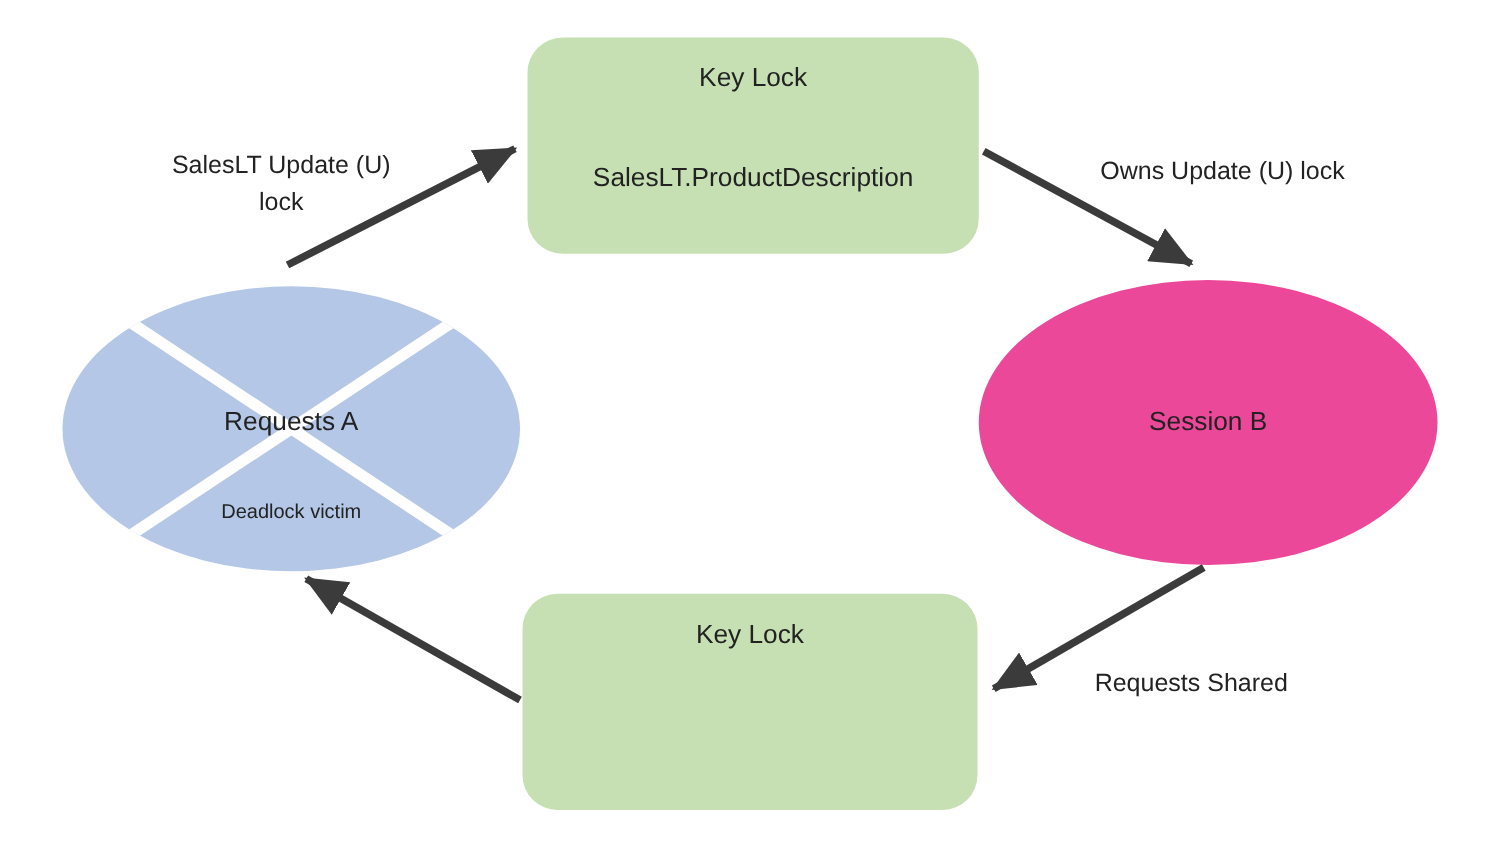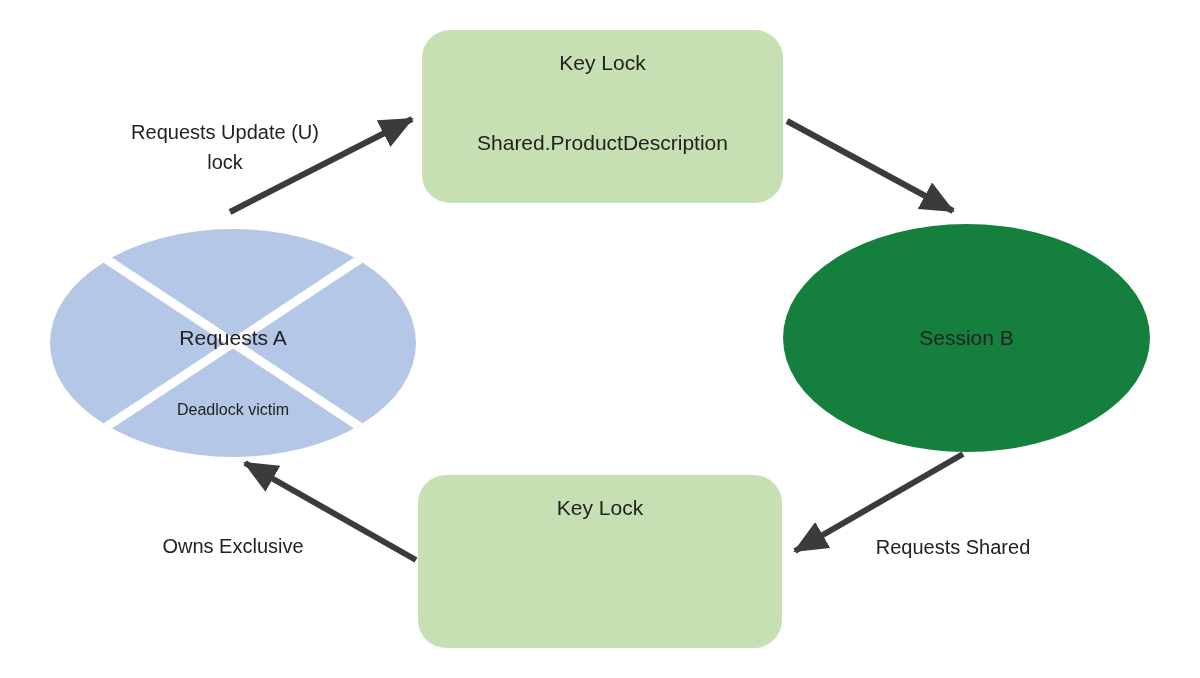--- a/index.html
+++ b/index.html
@@ -75,57 +75,59 @@
   .lbl-requests-shared { left: 813px; top: 532px; width: 280px; }
   .lbl-owns-exclusive  { left: 93px;  top: 531px; width: 280px; }
 </style>
 </head>
 <body>
 
 <div class="canvas">
 
   <div class="lock-box" style="left: 422px; top: 30px; width: 361px; height: 173px; background-color: rgb(198, 224, 180);">
     <div class="box-title">Key Lock</div>
-    <div class="box-resource">Shared.ProductDescription</div>
+    <div class="box-resource">SalesLT.ProductDescription</div>
   </div>
 
   <div class="lock-box" style="left: 418px; top: 475px; width: 364px; height: 173px; background-color: rgb(198, 224, 180);">
     <div class="box-title">Key Lock</div>
   </div>
 
   <div class="session-ellipse ellipse-a" style="background-color: rgb(180, 199, 231);">
     <div class="cross-bar down" style="background-color: rgb(255, 255, 255);"></div>
     <div class="cross-bar up" style="background-color: rgb(255, 255, 255);"></div>
     <div class="session-label">Requests A</div>
     <div class="victim-label">Deadlock victim</div>
   </div>
 
-  <div class="session-ellipse ellipse-b" style="background-color: #15803d;">
+  <div class="session-ellipse ellipse-b" style="background-color: #ec4899;">
     <div class="session-label">Session B</div>
   </div>
 
   <svg class="arrow-layer" viewBox="0 0 1200 678" xmlns="http://www.w3.org/2000/svg">
     <defs>
       <marker id="arrowhead" viewBox="0 0 34 30" markerUnits="userSpaceOnUse" markerWidth="34" markerHeight="30" refX="32" refY="15" orient="auto">
         <path d="M0,0 L34,15 L0,30 Z" fill="#3b3b3b"></path>
       </marker>
     </defs>
     <line x1="230" y1="212" x2="412" y2="119" stroke="#3b3b3b" stroke-width="6" marker-end="url(#arrowhead)" style="stroke: rgb(59, 59, 59);"></line>
     <line x1="787" y1="121" x2="953" y2="211" stroke="#3b3b3b" stroke-width="6" marker-end="url(#arrowhead)" style="stroke: rgb(59, 59, 59);"></line>
     <line x1="963" y1="454" x2="795" y2="551" stroke="#3b3b3b" stroke-width="6" marker-end="url(#arrowhead)" style="stroke: rgb(59, 59, 59);"></line>
     <line x1="416" y1="560" x2="245" y2="463" stroke="#3b3b3b" stroke-width="6" marker-end="url(#arrowhead)" style="stroke: rgb(59, 59, 59);"></line>
   </svg>
 
   <div class="edge-label lbl-requests-update">
-    <div>Requests Update (U)</div>
+    <div>SalesLT Update (U)</div>
     <div>lock</div>
   </div>
 
+  <div class="edge-label lbl-owns-update">
+    <div>Owns Update (U) lock</div>
+  </div>
 
   <div class="edge-label lbl-requests-shared">
     <div>Requests Shared</div>
   </div>
 
   <div class="edge-label lbl-owns-exclusive">
-    <div>Owns Exclusive</div>
   </div>
 
 </div>
 
 </body></html>

